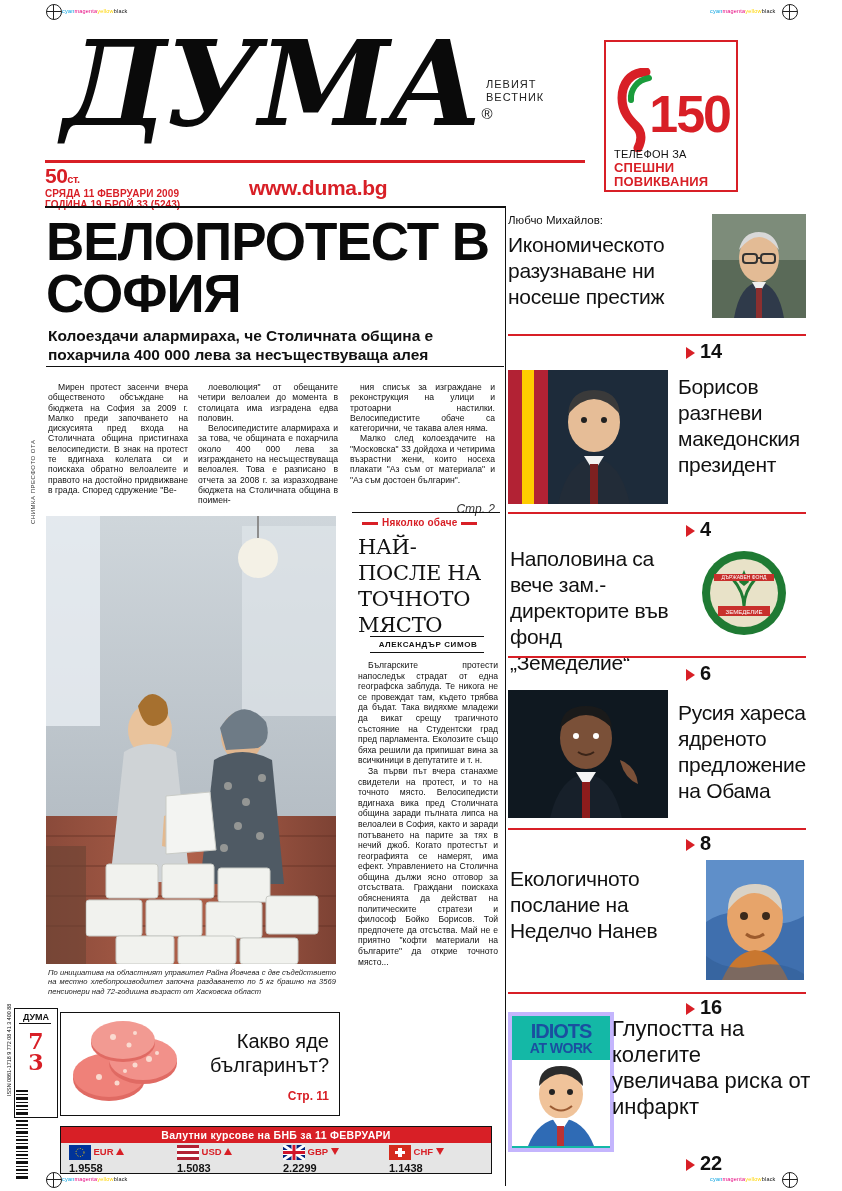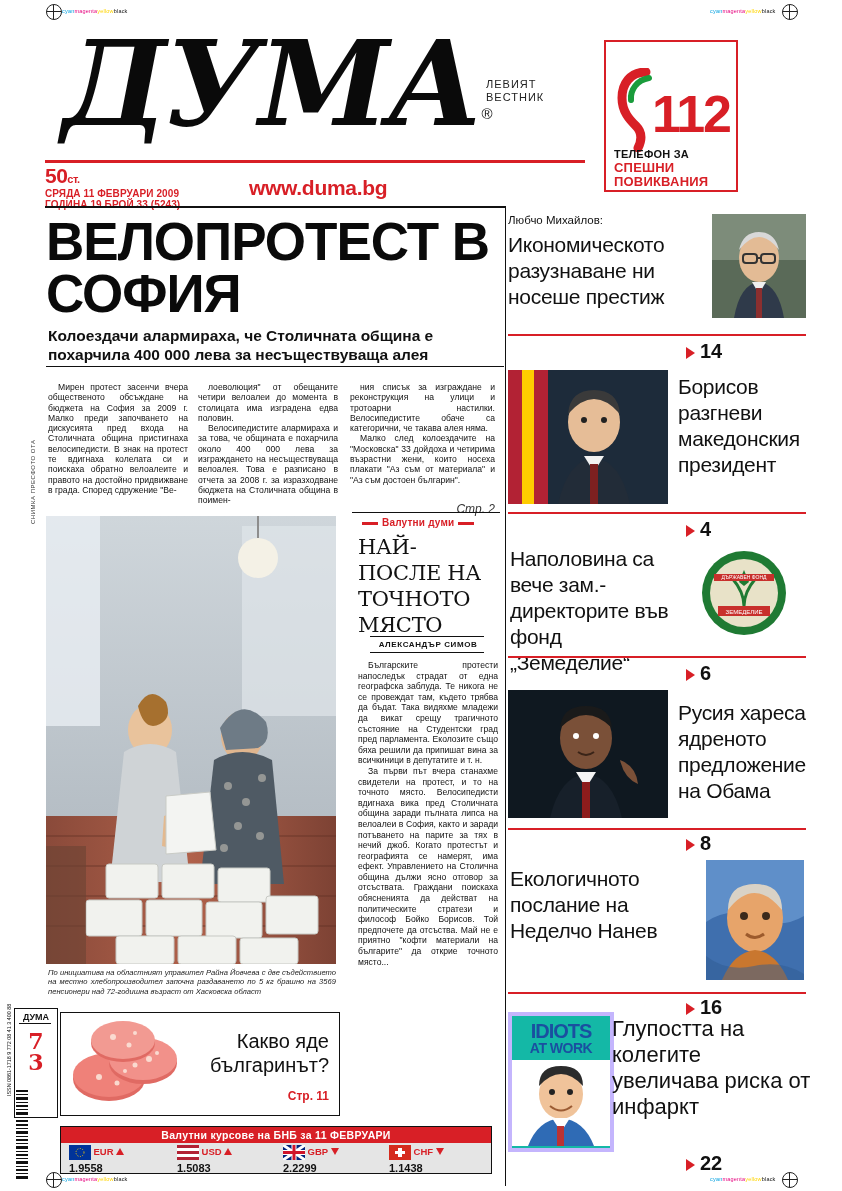--- a/index.html
+++ b/index.html
@@ -40,21 +40,21 @@
   .priceblock{position:absolute;left:45px;top:164px;}
   .price{font-size:21px;font-weight:700;color:#d81f26;letter-spacing:-.5px;}
   .price small{font-size:11px;}
   .issueline{font-size:10px;color:#d81f26;line-height:11px;font-weight:700;letter-spacing:.1px;}
   .site{position:absolute;left:249px;top:176px;font-size:21px;font-weight:700;color:#d81f26;letter-spacing:-.3px;}
 
   
   .box112{position:absolute;left:604px;top:40px;width:130px;height:148px;border:2px solid #d81f26;background:#fff;}
   .num112{position:absolute;right:6px;top:42px;font-size:52px;font-weight:700;color:#d81f26;font-family:"Liberation Sans",sans-serif;letter-spacing:-2px;}
   .phone112{position:absolute;left:10px;top:26px;width:46px;height:84px;}
-  .t112a{position:absolute;left:8px;top:106px;font-size:11px;font-weight:700;color:#111;letter-spacing:.2px;}
+  .t112a{position:absolute;left:8px;top:106px;font-size:11px;font-weight:400;color:#111;letter-spacing:.2px;}
   .t112b{position:absolute;left:8px;top:120px;font-size:13px;font-weight:700;color:#d81f26;letter-spacing:.2px;}
 
   .rule-red{position:absolute;background:#d81f26;}
   .rule-blk{position:absolute;background:#111;}
 
   
   .lead-h{
     position:absolute;left:46px;top:216px;width:450px;
     font-size:53px;line-height:52px;font-weight:700;color:#0a0a0a;
     letter-spacing:-1px;font-family:"Liberation Sans",sans-serif;
@@ -145,21 +145,21 @@
     <div class="issueline">СРЯДА 11 ФЕВРУАРИ 2009</div>
     <div class="issueline">ГОДИНА 19 БРОЙ 33 (5243)</div>
   </div>
   <div class="site">www.duma.bg</div>
 
   <div class="box112">
     <svg class="phone112" viewBox="0 0 46 84">
       <path d="M30 4 C14 4 6 16 6 30 C6 44 14 52 20 58 C26 64 26 72 22 80" stroke="#d81f26" stroke-width="9" fill="none" stroke-linecap="round"></path>
       <path d="M33 10 C21 12 14 22 15 32" stroke="#1a9c3c" stroke-width="6" fill="none" stroke-linecap="round"></path>
     </svg>
-    <div class="num112">112</div>
+    <div class="num112">150</div>
     <div class="t112a">ТЕЛЕФОН ЗА</div>
     <div class="t112b" style="top:118px;">СПЕШНИ</div>
     <div class="t112b" style="top:132px;">ПОВИКВАНИЯ</div>
   </div>
 
   <div class="rule-red" style="left:45px;top:160px;width:540px;height:3px;"></div>
   <div class="rule-blk" style="left:45px;top:206px;width:460px;height:2px;"></div>
   <div class="rule-blk" style="left:46px;top:366px;width:458px;height:1px;"></div>
   <div class="rule-blk" style="left:505px;top:206px;width:1px;height:980px;"></div>
 
@@ -236,21 +236,21 @@
         <rect x="194" y="422" width="58" height="26" rx="3"></rect>
       </g>
 
       <rect x="0" y="330" width="40" height="118" fill="#6b4234" opacity=".6"></rect>
     </svg>
   </div>
   <div class="ph-credit">СНИМКА ПРЕСФОТО ОТА</div>
   <div class="photo-cap">По инициатива на областният управител Райна Йовчева с две съдействието на местно хлебопроизводител започна раздаването по 5 кг брашно на 3569 пенсионери над 72-годишна възраст от Хасковска област</div>
 
   <div class="rule-blk" style="left:352px;top:512px;width:148px;height:1px;"></div>
-  <div class="nkd-head"><span class="dash"></span><span>Валутни думи</span><span class="dash"></span></div>
+  <div class="nkd-head"><span class="dash"></span><span>Няколко обаче</span><span class="dash"></span></div>
   <div class="edit-title">НАЙ-ПОСЛЕ НА ТОЧНОТО МЯСТО</div>
   <div class="author">АЛЕКСАНДЪР СИМОВ</div>
   <div class="rule-blk" style="left:370px;top:636px;width:114px;height:1px;"></div>
   <div class="rule-blk" style="left:370px;top:652px;width:114px;height:1px;"></div>
   <div class="col" style="left:358px;top:660px;width:140px;line-height:10.6px;">
     <p>Българските протести напоследък страдат от една географска заблуда. Те никога не се провеждат там, където трябва да бъдат. Така видяхме младежи да викат срещу трагичното състояние на Студентски град пред парламента. Еколозите също бяха решили да припишат вина за всичкиници в депутатите и т. н.</p>
     <p>За първи път вчера станахме свидетели на протест, и то на точното място. Велосипедисти вдигнаха вика пред Столичната община заради пълната липса на велоалеи в София, както и заради потъването на парите за тях в нечий джоб. Когато протестът и географията се намерят, има ефект. Управлението на Столична община дължи ясно отговор за отсъствата. Граждани поискаха обясненията да действат на политическите стратези и философ Бойко Борисов. Той предпочете да отсъства. Май не е приятно "кофти материали на българите" да открие точното място...</p>
   </div>
 
   <div class="rail" style="top:214px;">

